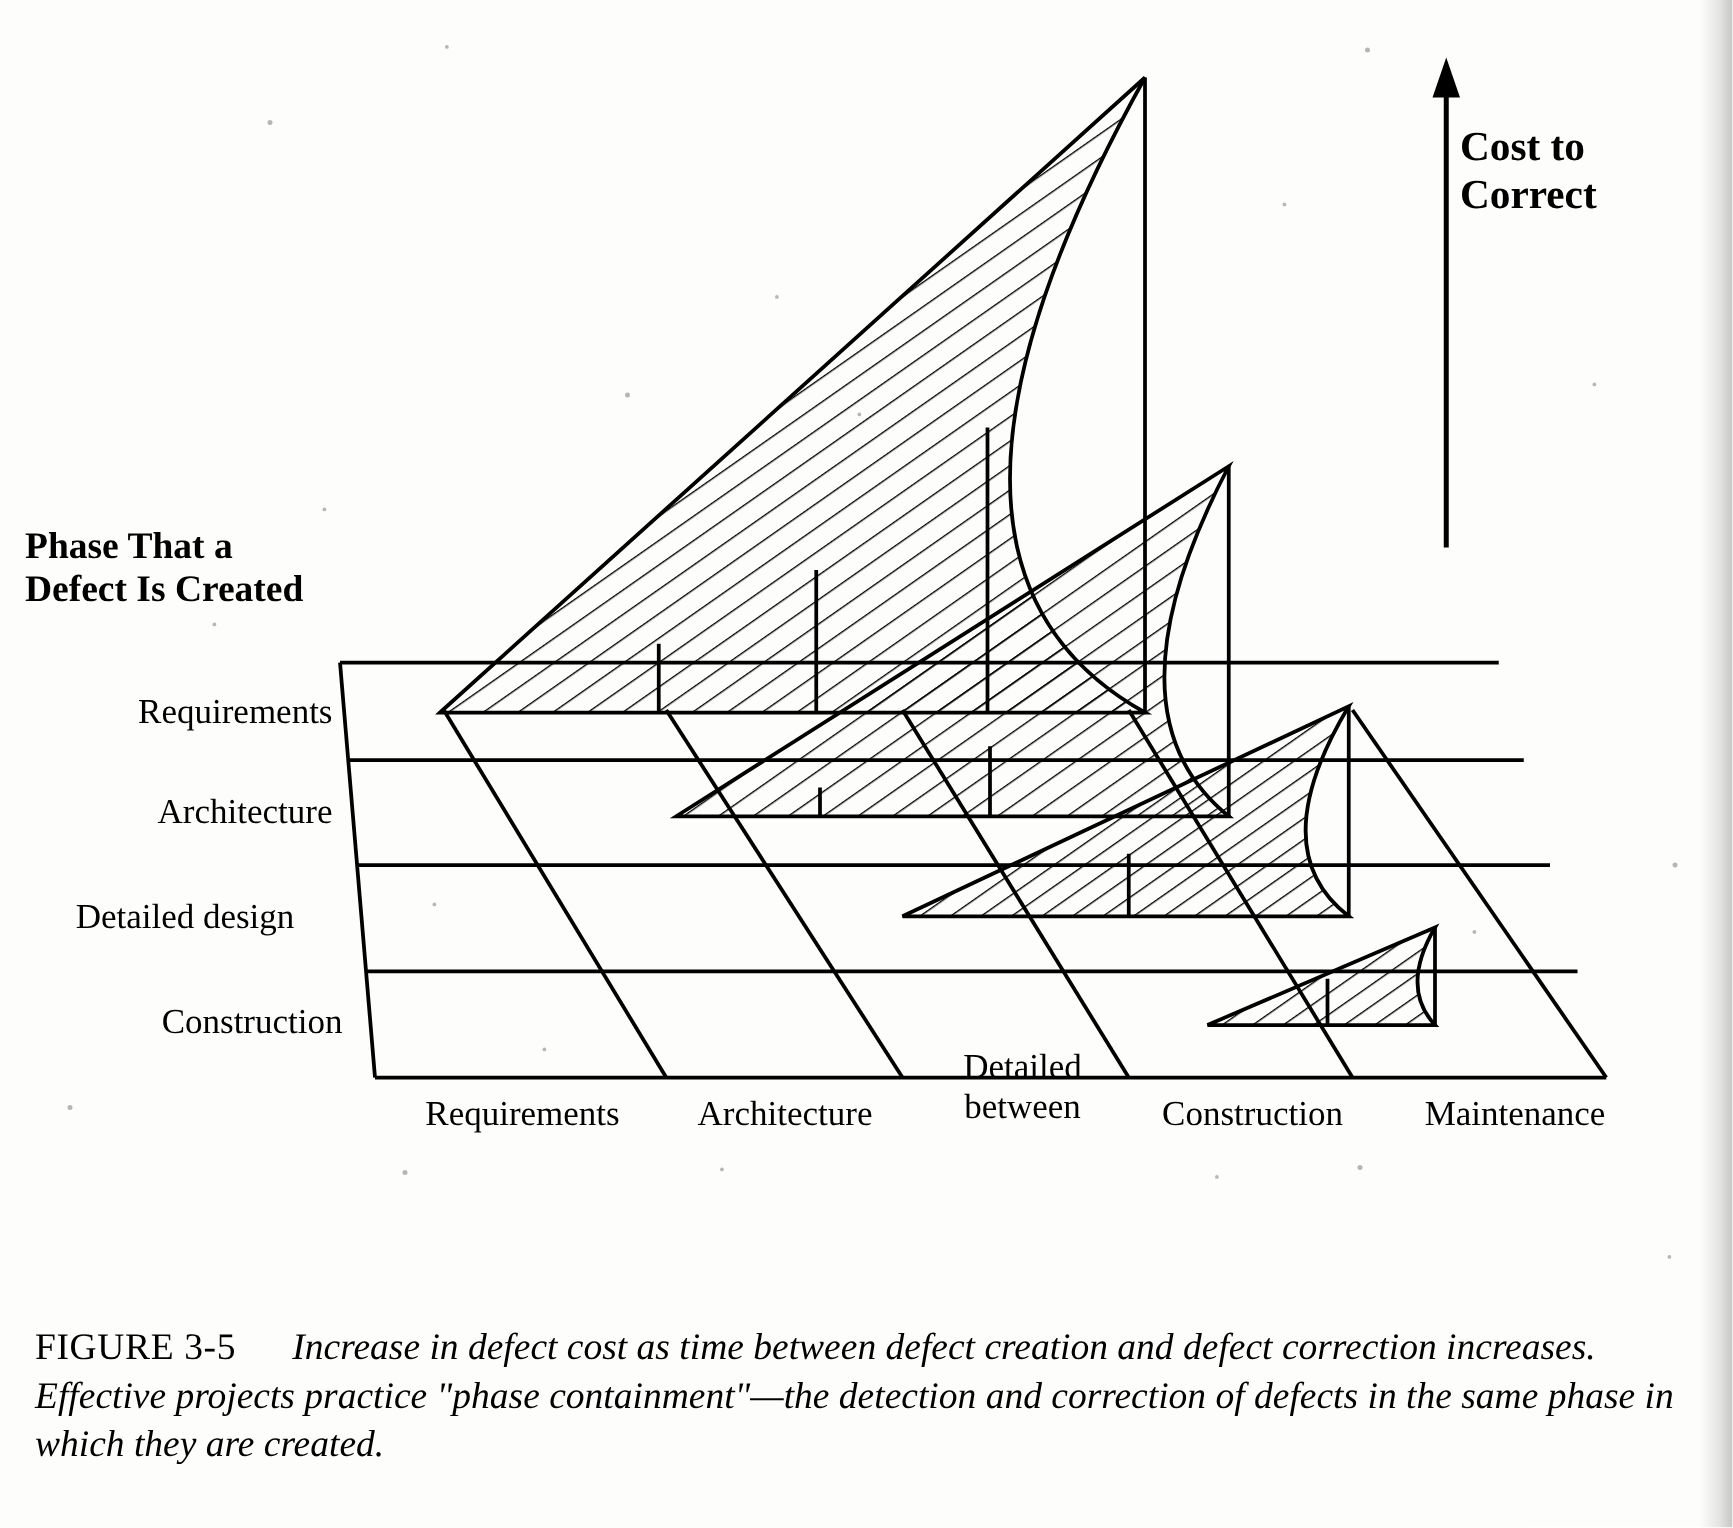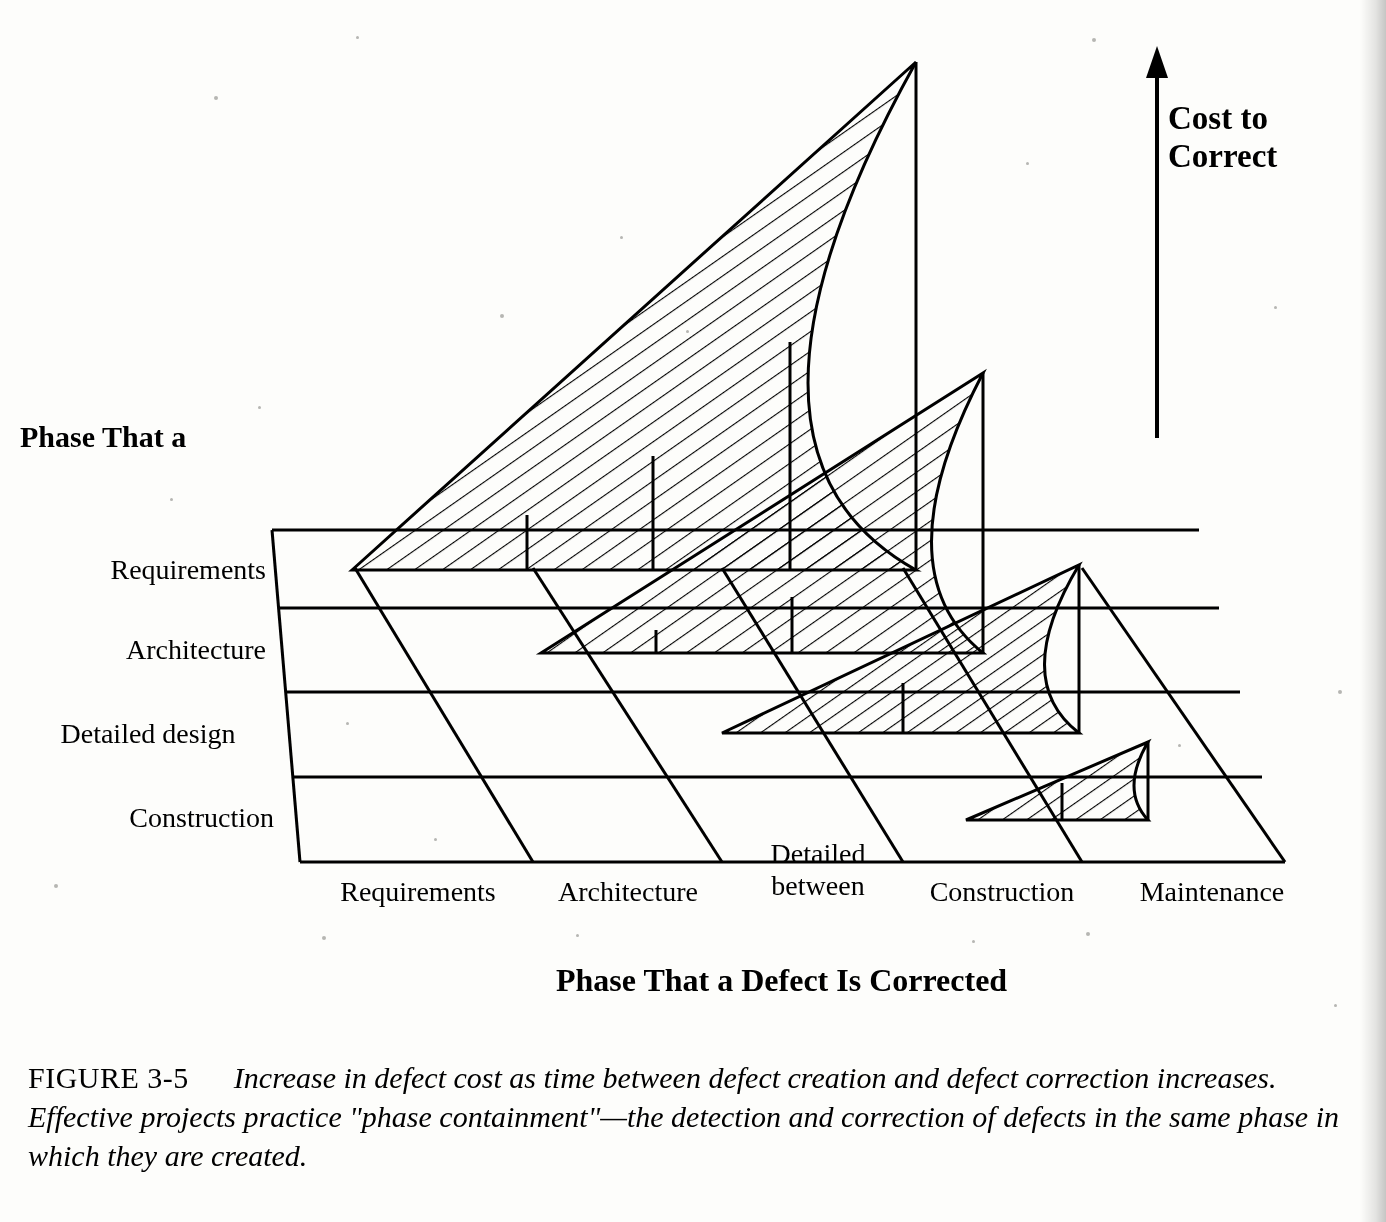--- a/index.html
+++ b/index.html
@@ -180,23 +180,23 @@
       </g>
     </svg>
 
     <div class="lbl bold-serif" id="cost-label">
       <div>Cost to</div>
       <div>Correct</div>
     </div>
 
     <div class="lbl bold-serif" id="created-axis-title">
       <div>Phase That a</div>
+      <div>Defect Is Created</div>
     </div>
 
-    <div class="lbl bold-serif" id="corrected-axis-title">Phase That a Defect Is Corrected</div>
 
     <div class="lbl plain-serif ytick" style="left:44px; top:554px; width:222px;">Requirements</div>
     <div class="lbl plain-serif ytick" style="left:44px; top:634px; width:222px;">Architecture</div>
     <div class="lbl plain-serif ytick" style="left:30px; top:718px; width:236px;text-align:center;">Detailed design</div>
     <div class="lbl plain-serif ytick" style="left:44px; top:802px; width:230px;">Construction</div>
 
     <div class="lbl plain-serif xtick" style="left:306px; top:876px; width:224px;">Requirements</div>
     <div class="lbl plain-serif xtick" style="left:528px; top:876px; width:200px;">Architecture</div>
     <div class="lbl plain-serif xtick" style="left:738px; top:838px; width:160px;">
       <div>Detailed</div>

